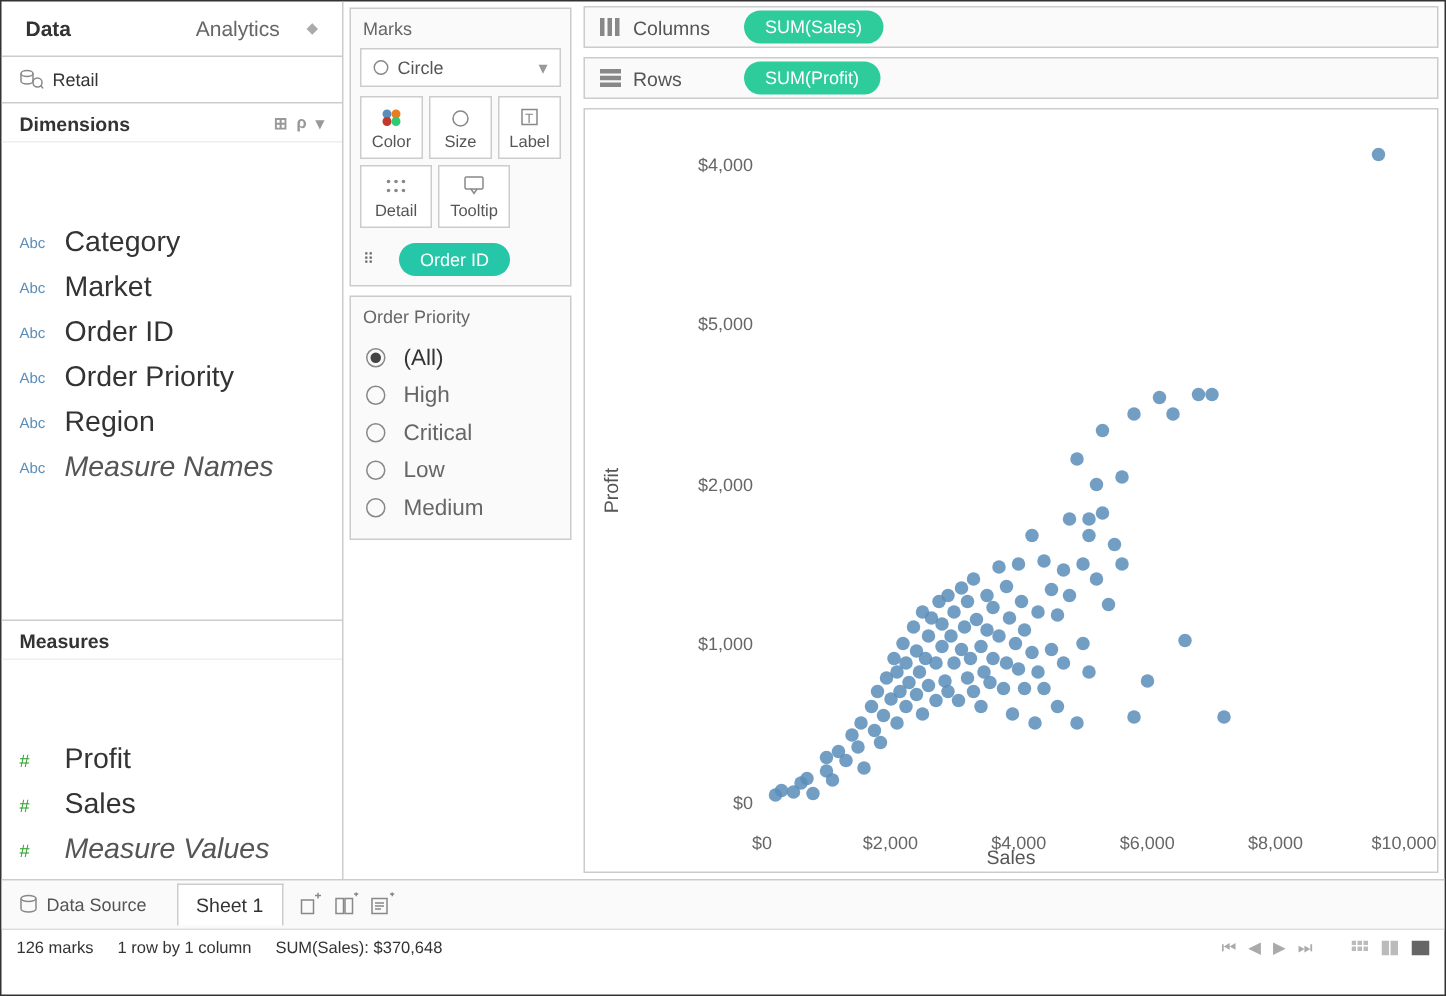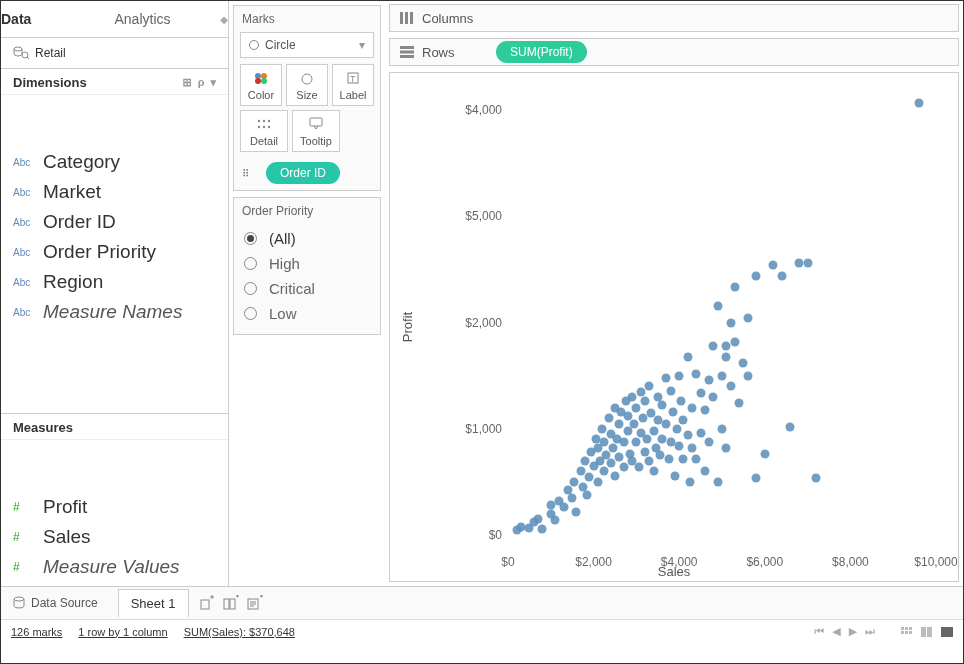--- a/index.html
+++ b/index.html
@@ -1,20 +1,20 @@
 <!DOCTYPE html>
 <html><head>
 <meta charset="utf-8">
 <style>
 * { box-sizing: border-box; margin: 0; padding: 0; font-family: Arial, Helvetica, sans-serif; }
 body { width: 964px; height: 664px; background: #fff; border: 1px solid #333; overflow: hidden; font-size: 12px; color: #333; }
 .main { display: flex; height: 585px; }
 .left-col { width: 228px; border-right: 1px solid #ccc; display: flex; flex-direction: column; }
 .tabs { display: flex; border-bottom: 1px solid #ccc; }
-.tab { flex: 1; padding: 10px 0; font-size: 14px; cursor: pointer; }
+.tab { flex: 1; padding: 10px 16px; font-size: 14px; cursor: pointer; }
 .tab.active { font-weight: bold; }
 .tab-analytics { display: flex; align-items: center; justify-content: space-between; color: #666; }
 .ds-row { display: flex; align-items: center; gap: 6px; padding: 8px 12px; border-bottom: 1px solid #ccc; }
 .ds-icon { width: 16px; height: 14px; position: relative; }
 .ds-icon svg { width: 16px; height: 14px; }
 .section-head { display: flex; justify-content: space-between; align-items: center; padding: 6px 12px 4px; font-weight: bold; font-size: 13px; border-bottom: 1px solid #eee; }
 .section-head .tools { display: flex; gap: 6px; color: #999; font-size: 11px; }
 .field-list { padding: 4px 0; margin-top: 48px; }
 .field-item { display: flex; align-items: center; gap: 8px; padding: 4px 12px; cursor: pointer; }
 .field-item .abc { color: #5b8db8; font-size: 10px; width: 22px; }
@@ -55,21 +55,21 @@
 .y-tick { position: absolute; right: 2px; transform: translateY(50%); font-size: 12px; color: #666; text-align: right; width: 54px; }
 .x-ticks { position: absolute; left: 0; right: 0; bottom: -20px; }
 .x-tick { position: absolute; transform: translateX(-50%); font-size: 12px; color: #666; }
 .point { position: absolute; width: 9px; height: 9px; background: #5b8db8; border-radius: 50%; opacity: 0.85; transform: translate(-50%, 50%); }
 
 .sheet-bar { display: flex; align-items: center; border-top: 1px solid #ccc; height: 33px; background: #fafafa; }
 .sheet-ds { display: flex; align-items: center; gap: 6px; padding: 0 12px; color: #555; height: 100%; }
 .sheet-tab { background: #fff; border: 1px solid #ccc; border-bottom: none; padding: 6px 12px; margin-left: 8px; font-size: 13px; }
 .sheet-icons { display: flex; gap: 8px; padding: 0 10px; color: #888; }
 .status-bar { display: flex; justify-content: space-between; align-items: center; height: 24px; padding: 0 10px; font-size: 11px; color: #333; border-top: 1px solid #ddd; }
-.status-left { display: flex; gap: 16px; text-decoration: underline; }
+.status-left { display: flex; gap: 16px; }
 .status-right { display: flex; gap: 8px; color: #aaa; align-items: center; }
 .sr-icon { width: 12px; height: 10px; }
 svg { display: block; }
 </style>
 </head>
 <body>
 
 <div class="main">
 
   <div class="left-col">
@@ -229,35 +229,42 @@
             <span>High</span>
           </div>
           <div class="radio-item">
             <span class="radio-circle"></span>
             <span>Critical</span>
           </div>
           <div class="radio-item">
             <span class="radio-circle"></span>
             <span>Low</span>
           </div>
+          <div class="radio-item">
+            <span class="radio-circle"></span>
+            <span>Medium</span>
+          </div>
         </div>
     </div>
   </div>
 
   <div class="right-col">
     <div class="shelf">
       <div class="shelf-head">
         <span>
           <svg width="14" height="12">
               <rect x="0" y="0" width="3" height="12" fill="#888"></rect>
               <rect x="5" y="0" width="3" height="12" fill="#888"></rect>
               <rect x="10" y="0" width="3" height="12" fill="#888"></rect>
             </svg>
         </span>
         <span>Columns</span>
+      </div>
+      <div class="shelf-body">
+        <span class="pill green">SUM(Sales)</span>
       </div>
     </div>
     <div class="shelf">
       <div class="shelf-head">
         <span>
           <svg width="14" height="12">
               <rect x="0" y="0" width="14" height="3" fill="#888"></rect>
               <rect x="0" y="4.5" width="14" height="3" fill="#888"></rect>
               <rect x="0" y="9" width="14" height="3" fill="#888"></rect>
             </svg>

